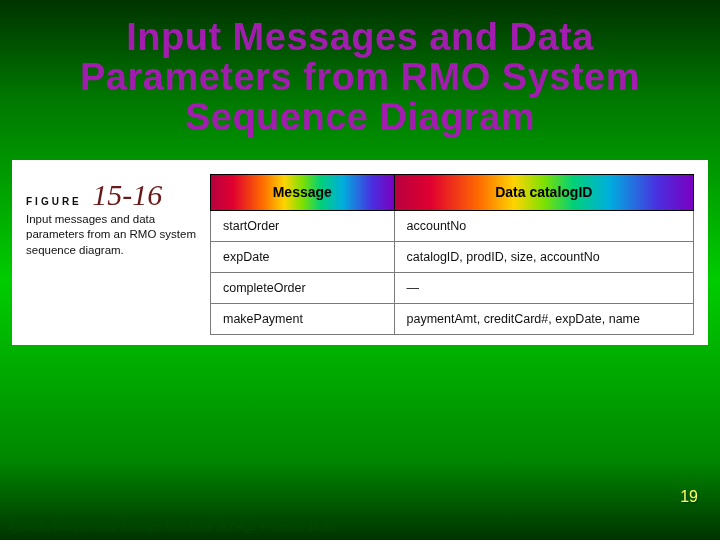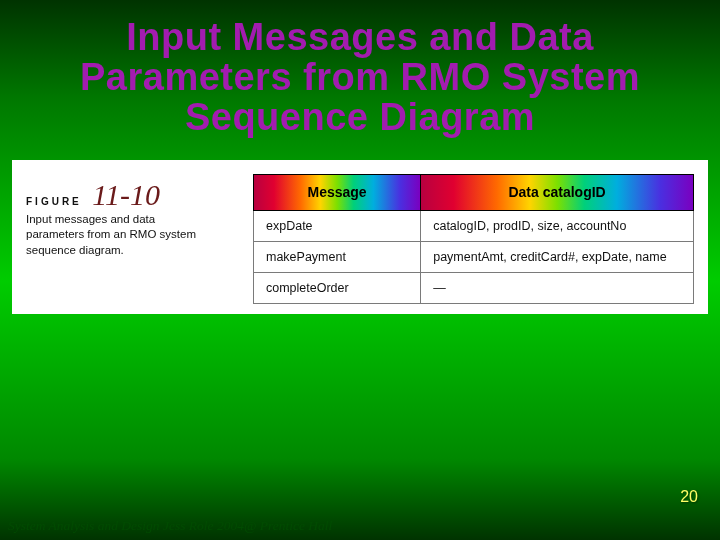--- a/index.html
+++ b/index.html
@@ -52,21 +52,20 @@
   }
   .figure-caption {
     font-size: 11.5px;
     line-height: 1.35;
     color: #111;
     margin-top: 0;
     max-width: 170px;
   }
   .table-wrap {
     flex: 1;
-    margin-left: 43px;
   }
   table {
     border-collapse: collapse;
     width: 100%;
   }
   thead td {
     padding: 0;
     height: 36px;
     text-align: center;
     font-weight: 700;
@@ -116,51 +115,55 @@
 </style>
 </head>
 <body>
 
 <div class="title">Input Messages and Data Parameters from RMO System Sequence Diagram</div>
 
 <div class="figure-panel">
   <div class="figure-left">
     <div>
       <span class="figure-label">FIGURE</span>
-      <span class="figure-number">11-10</span>
+      <span class="figure-number">15-16</span>
     </div>
     <div class="figure-caption">Input messages and data parameters from an RMO system sequence diagram.</div>
   </div>
 
   <div class="table-wrap">
     <table>
       <thead>
         <tr>
           <td>
             <div class="hdr-bg"></div>
             <span class="hdr-text">Message</span>
           </td>
           <td>
             <div class="hdr-bg"></div>
             <span class="hdr-text">Data catalogID</span>
           </td>
         </tr>
       </thead>
       <tbody>
         <tr>
+          <td>startOrder</td>
+          <td>accountNo</td>
+        </tr>
+        <tr>
           <td>expDate</td>
           <td>catalogID, prodID, size, accountNo</td>
         </tr>
         <tr>
+          <td>completeOrder</td>
+          <td>—</td>
+        </tr>
+        <tr>
           <td>makePayment</td>
           <td>paymentAmt, creditCard#, expDate, name</td>
-        </tr>
-        <tr>
-          <td>completeOrder</td>
-          <td>—</td>
         </tr>
       </tbody>
     </table>
   </div>
 </div>
 
-<div class="page-number">20</div>
+<div class="page-number">19</div>
 <div class="footer">System Analysis and Design Jess Role 2004@ Prentice Hall</div>
 
 </body></html>

